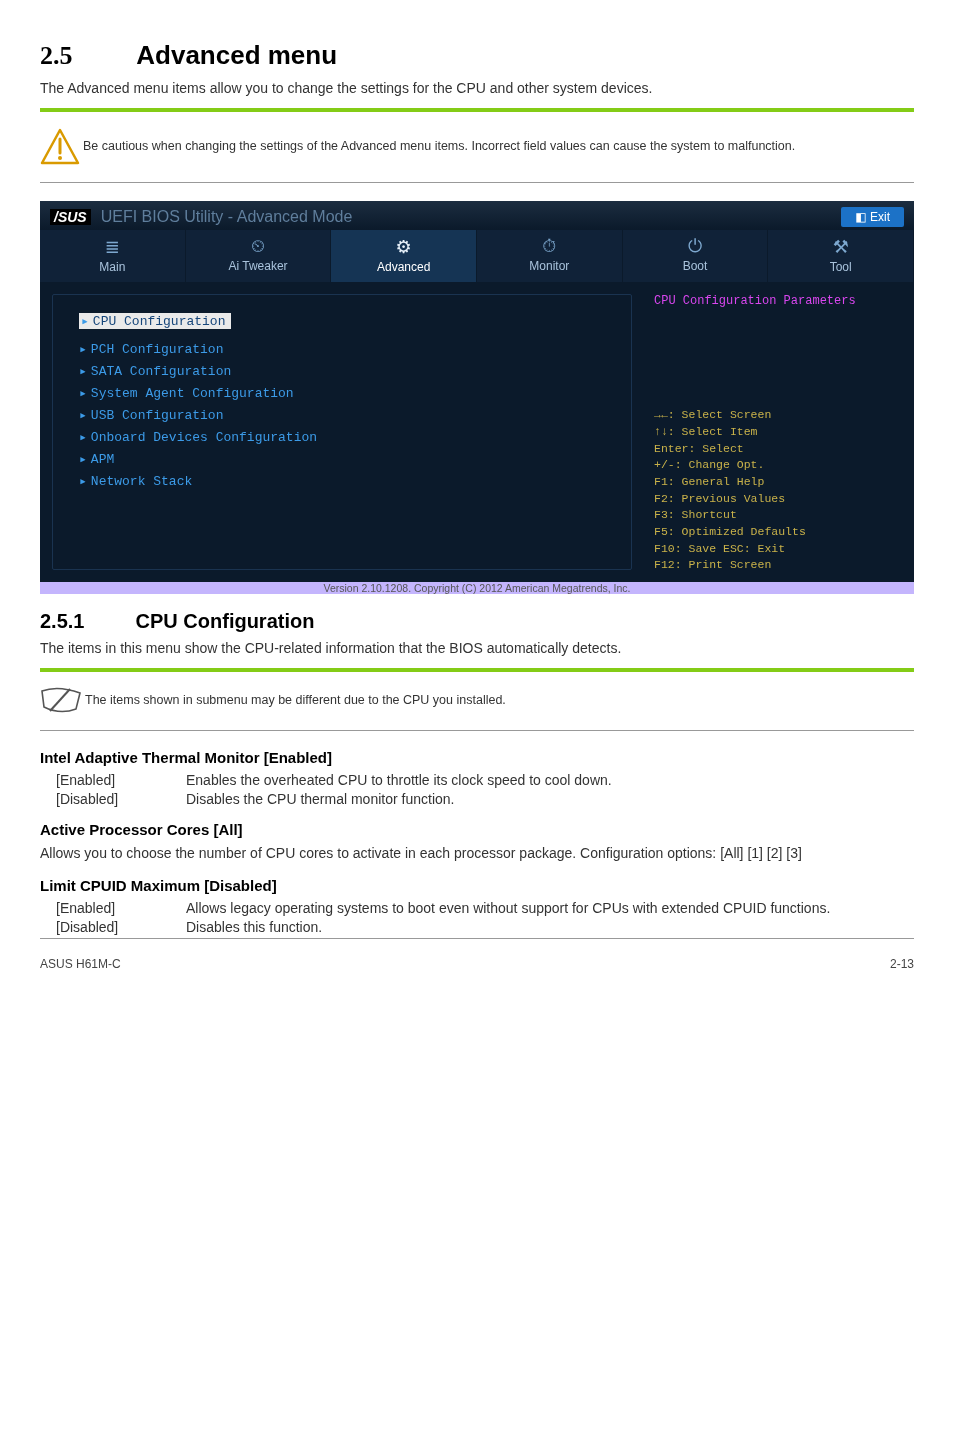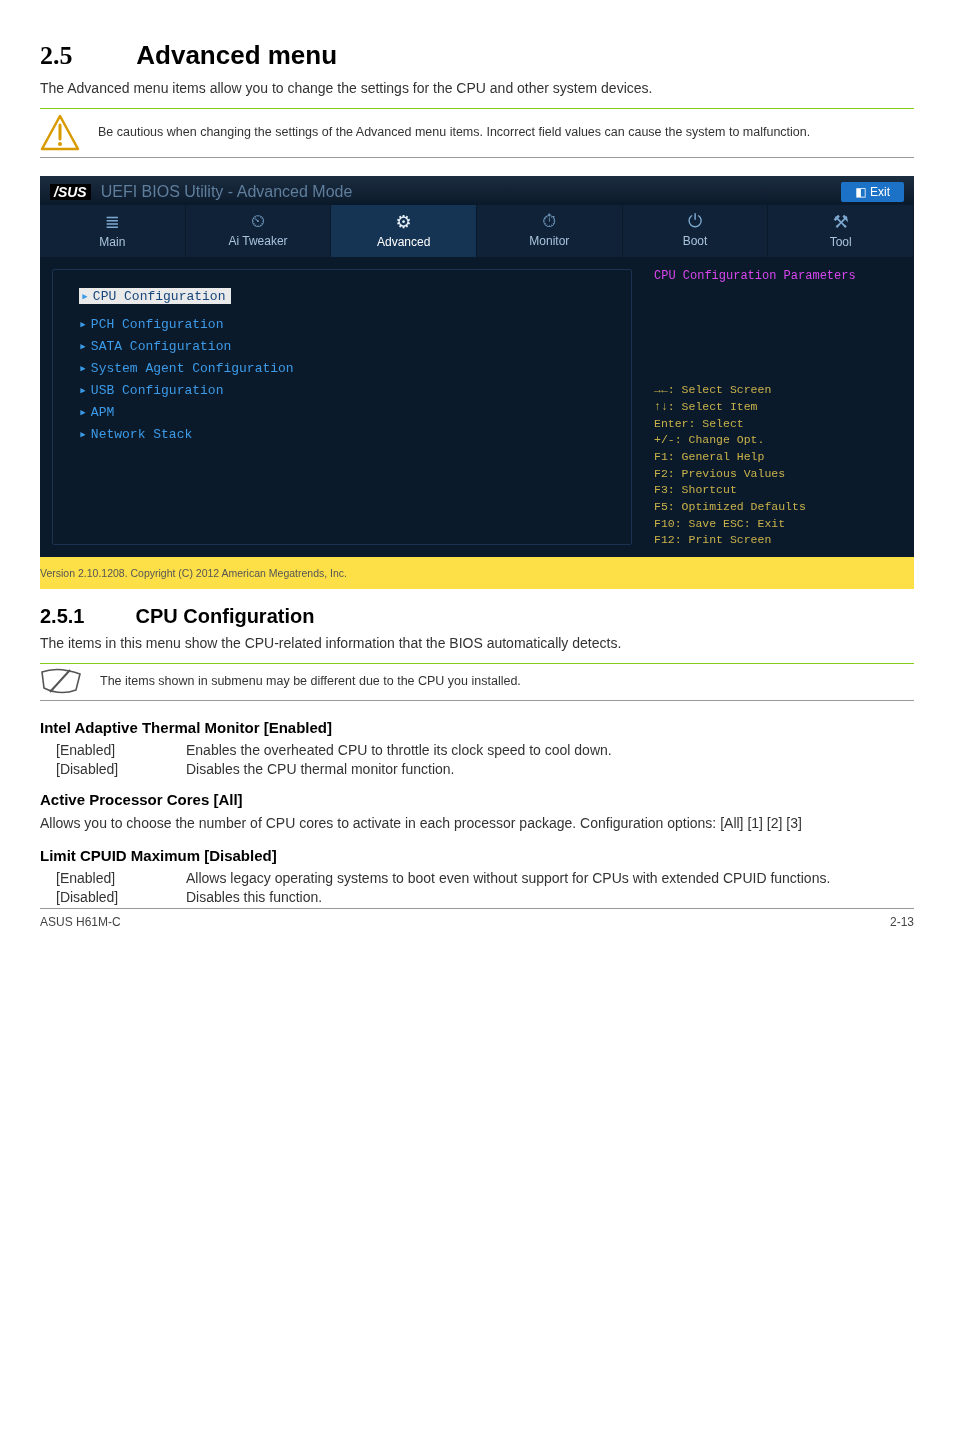--- a/index.html
+++ b/index.html
@@ -35,39 +35,39 @@
   h3 {
     font-size: 15px;
     font-weight: bold;
     margin: 14px 0 6px 0;
     color: #000;
   }
   p { margin: 4px 0 10px 0; line-height: 1.35; }
   .callout {
     display: flex;
     align-items: center;
-    gap: 18px;
-    border-top: 1px solid #84cc16;
+    gap: 3px;
+    border-top: 4px solid #84cc16;
     border-bottom: 1px solid #999;
-    padding: 4px 0;
+    padding: 15px 0;
     margin: 10px 0 18px 0;
   }
   .callout .icon-tri {
     width: 40px; height: 40px; flex: 0 0 40px;
   }
   .callout .icon-note {
     width: 42px; height: 28px; flex: 0 0 42px;
   }
   .callout .txt { font-size: 12.5px; line-height: 1.35; }
   .kv { display: flex; margin: 3px 16px; }
   .kv .k { width: 130px; }
   .kv .v { flex: 1; }
   .footer {
     border-top: 1px solid #999;
-    padding-top: 6px;
+    padding-top: 18px;
     font-size: 12px;
     color: #444;
     display: flex;
     justify-content: space-between;
   }
 
   
   .bios {
     width: 100%;
     background: #0b1a2b;
@@ -155,26 +155,26 @@
     padding: 0 6px 0 2px;
   }
   .cfg-line .arrow { color: #3c9be8; margin-right: 4px; }
   .right-top { color: #d946ef; font-size: 12px; }
   .right-keys {
     color: #c9b24a;
     font-size: 11.5px;
     line-height: 1.45;
   }
   .bios-footer {
-    text-align: left;
-    background: #fde047;
+    text-align: center;
+    background: #c4b5fd;
     color: #555;
     font-family: Arial, sans-serif;
     font-size: 10.5px;
-    padding: 10px 0;
+    padding: 0 0;
   }
 </style>
 </head>
 <body>
 
 <h1>
   <span class="num">2.5</span>
   <span>Advanced menu</span>
 </h1>
 <p>The Advanced menu items allow you to change the settings for the CPU and other system devices.</p>
@@ -226,20 +226,21 @@
     </div>
   </div>
 
   <div class="bios-body">
     <div class="bios-left">
       <div class="cfg-line sel"><span class="arrow">▸</span><span>CPU Configuration</span></div>
       <div class="cfg-line"><span class="arrow">▸</span><span>PCH Configuration</span></div>
       <div class="cfg-line"><span class="arrow">▸</span><span>SATA Configuration</span></div>
       <div class="cfg-line"><span class="arrow">▸</span><span>System Agent Configuration</span></div>
       <div class="cfg-line"><span class="arrow">▸</span><span>USB Configuration</span></div>
+      <div class="cfg-line"><span class="arrow">▸</span><span>Onboard Devices Configuration</span></div>
       <div class="cfg-line"><span class="arrow">▸</span><span>APM</span></div>
       <div class="cfg-line"><span class="arrow">▸</span><span>Network Stack</span></div>
     </div>
     <div class="bios-right">
       <div class="right-top">CPU Configuration Parameters</div>
       <div class="right-keys">
         <div>→←: Select Screen</div>
         <div>↑↓: Select Item</div>
         <div>Enter: Select</div>
         <div>+/-: Change Opt.</div>

